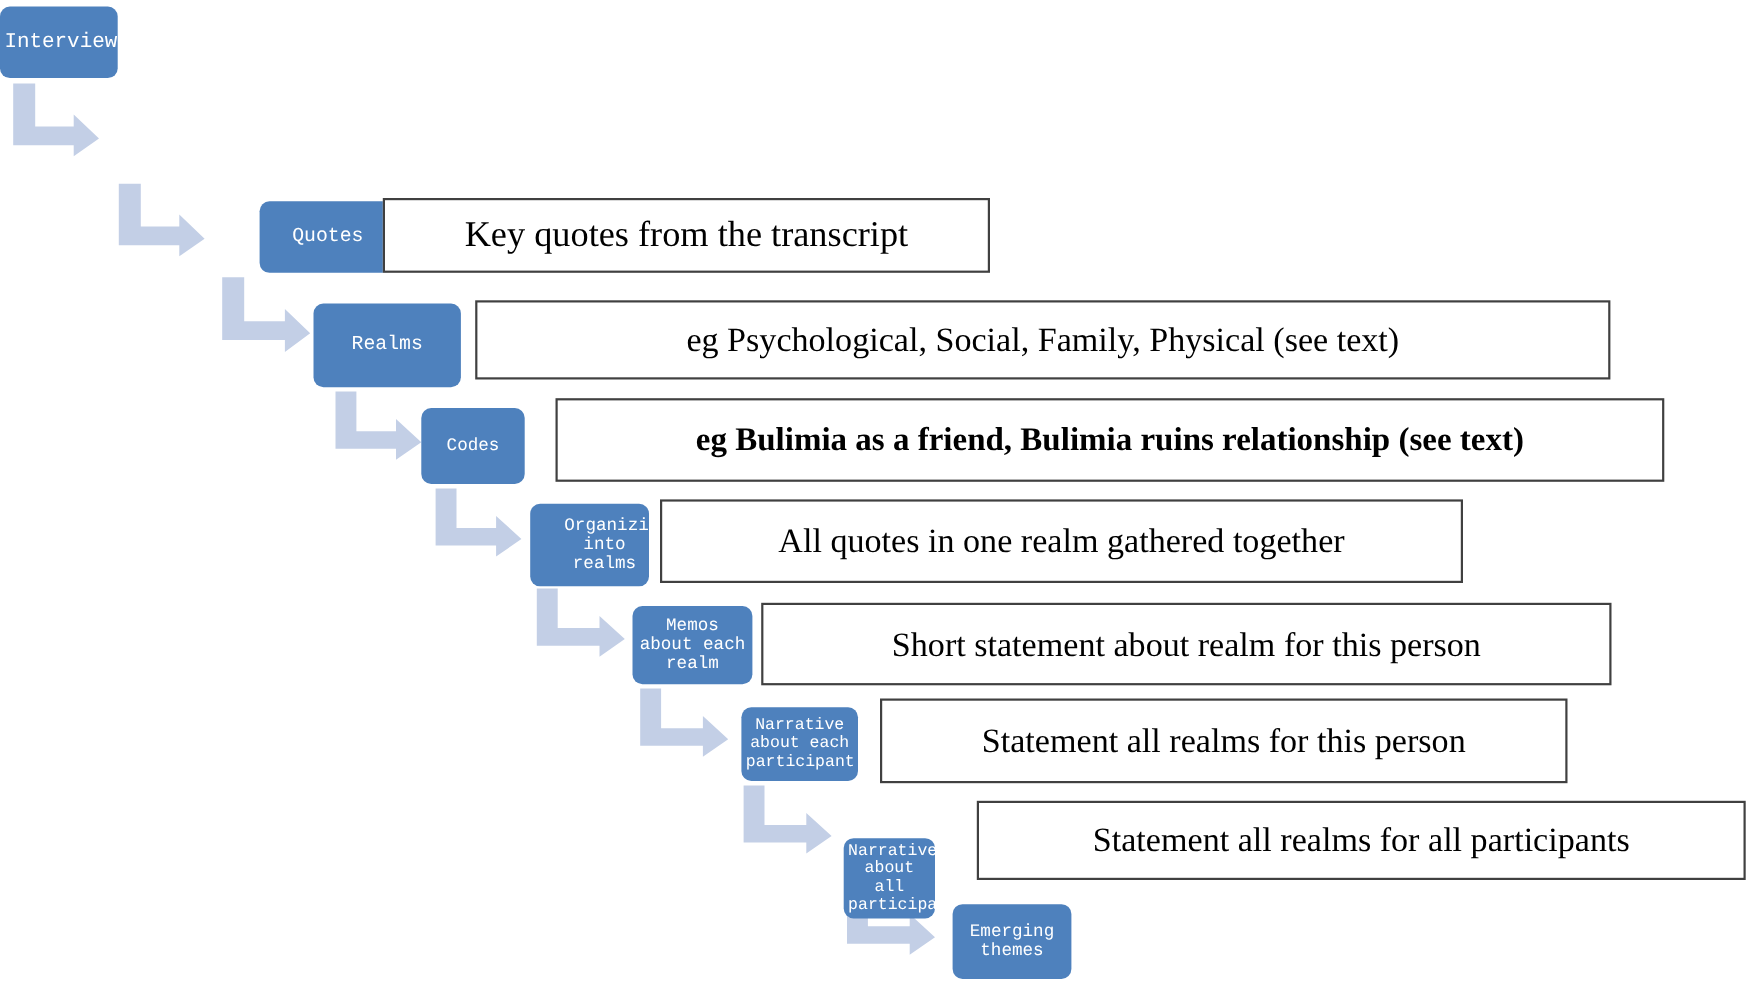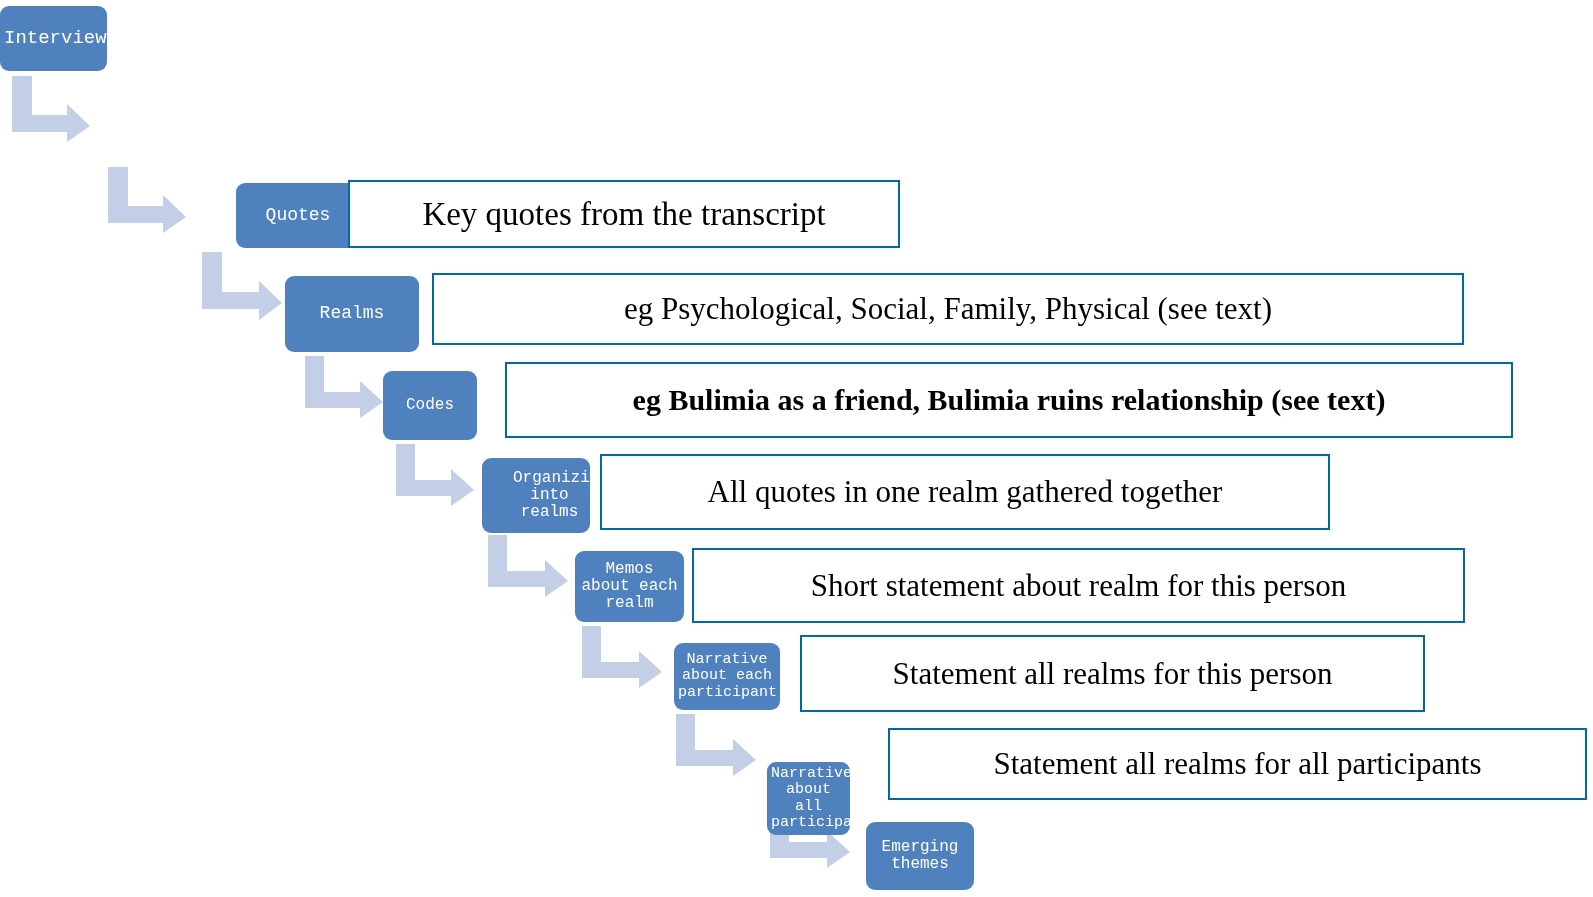--- a/index.html
+++ b/index.html
@@ -30,21 +30,21 @@
     box-sizing: border-box;
     padding: 2px 4px;
     font-family: Liberation Mono, monospace;
   }
   .node .lbl { display: block; width: 100%; }
 
   
   .callout {
     position: absolute;
     background: #ffffff;
-    border: 2px solid #0369a1;
+    border: 2px solid #404040;
     box-sizing: border-box;
     display: flex;
     align-items: center;
     justify-content: center;
     color: #000000;
     font-family: "Liberation Serif", "DejaVu Serif", serif;
     white-space: nowrap;
   }
   .callout .ctext { display: block; }
 

